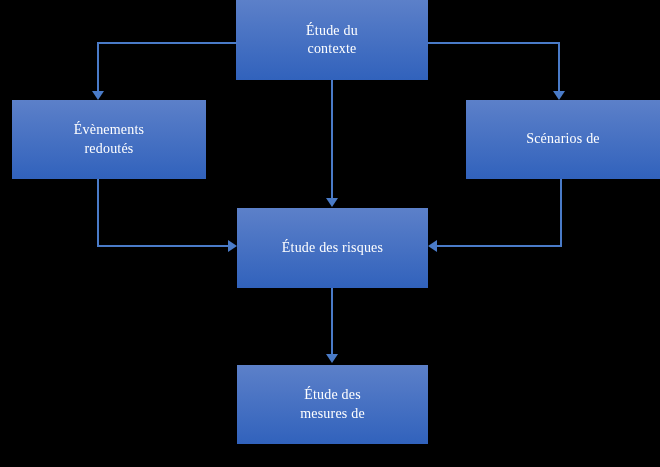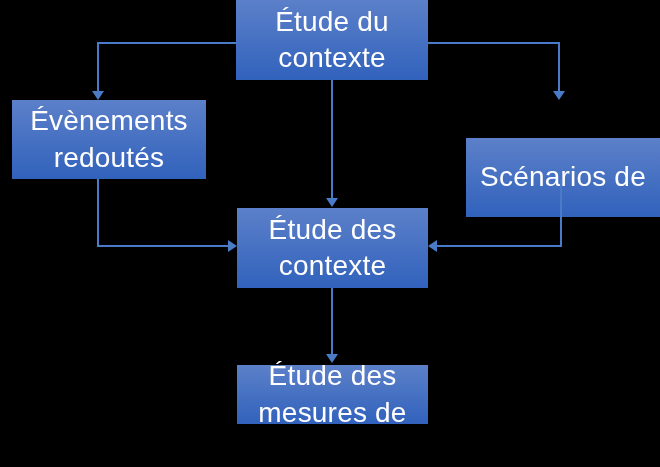--- a/index.html
+++ b/index.html
@@ -16,34 +16,35 @@
     font-family: "Liberation Sans", sans-serif;
   }
   .node {
     position: absolute;
     box-sizing: border-box;
     display: flex;
     align-items: center;
     justify-content: flex-end;
     text-align: center;
     color: #ffffff;
-    font-size: 28px;
+    font-size: 14px;
     line-height: 1.30;
     letter-spacing: 0.2px;
     background: linear-gradient(180deg, #5C80C9 0%, #4E74C4 38%, #3B68C0 75%, #3162BC 100%);
     padding: 2px 6px;
+    font-family: Liberation Serif, serif;
   }
   .node span { display: block; width: 100%; }
 
   
   #node-contexte      { left: 236px; top: 0px;   width: 192px; height: 80px; }
   #node-evenements    { left: 12px;   top: 100px; width: 194px; height: 79px; }
   #node-scenarios     { left: 466px; top: 100px; width: 194px; height: 79px; }
   #node-risques       { left: 237px; top: 208px; width: 191px; height: 80px; }
-  #node-mesures       { left: 237px; top: 365px; width: 191px; height: 59px; }
+  #node-mesures       { left: 237px; top: 365px; width: 191px; height: 79px; }
 
   
   .seg {
     position: absolute;
     background: #4A7BC8;
   }
   .seg.h { height: 2px; }
   .seg.v { width: 2px; }
 
   .arrowhead {
@@ -79,29 +80,29 @@
       </span>
   </div>
 
   <div class="node" id="node-evenements" style="background: linear-gradient(rgb(92, 128, 201) 0%, rgb(49, 98, 188) 100%); color: rgb(255, 255, 255);">
     <span>
         <span>Évènements</span>
         <span>redoutés</span>
       </span>
   </div>
 
-  <div class="node" id="node-scenarios" style="background: linear-gradient(rgb(92, 128, 201) 0%, rgb(49, 98, 188) 100%); color: rgb(255, 255, 255); margin-top: 38px;">
+  <div class="node" id="node-scenarios" style="background: linear-gradient(rgb(92, 128, 201) 0%, rgb(49, 98, 188) 100%); color: rgb(255, 255, 255);">
     <span>
         <span>Scénarios de</span>
       </span>
   </div>
 
   <div class="node" id="node-risques" style="background: linear-gradient(rgb(92, 128, 201) 0%, rgb(49, 98, 188) 100%); color: rgb(255, 255, 255);">
     <span>
-        <span>Étude des contexte</span>
+        <span>Étude des risques</span>
       </span>
   </div>
 
   <div class="node" id="node-mesures" style="background: linear-gradient(rgb(92, 128, 201) 0%, rgb(49, 98, 188) 100%); color: rgb(255, 255, 255);">
     <span>
         <span>Étude des</span>
         <span>mesures de</span>
       </span>
   </div>
 

